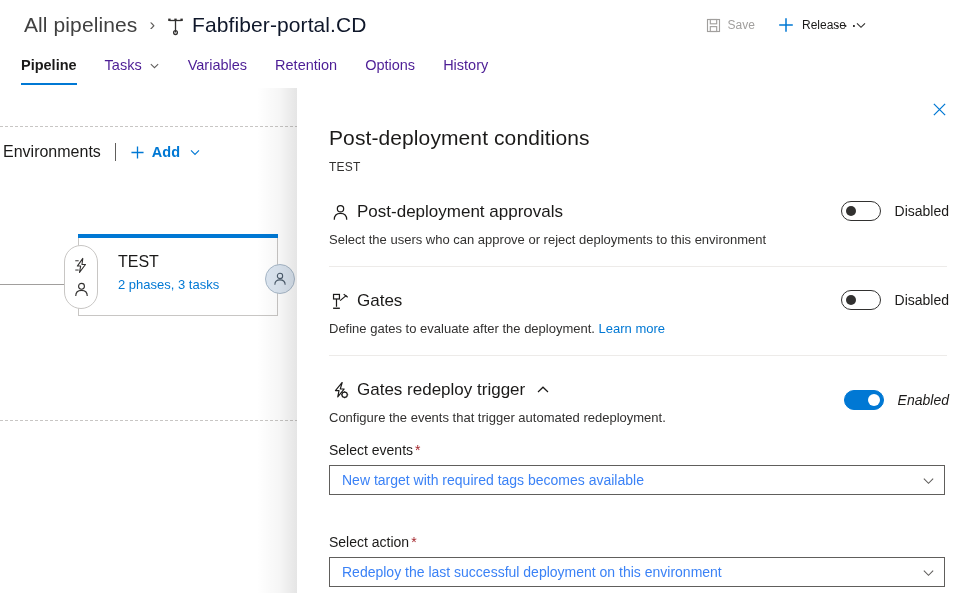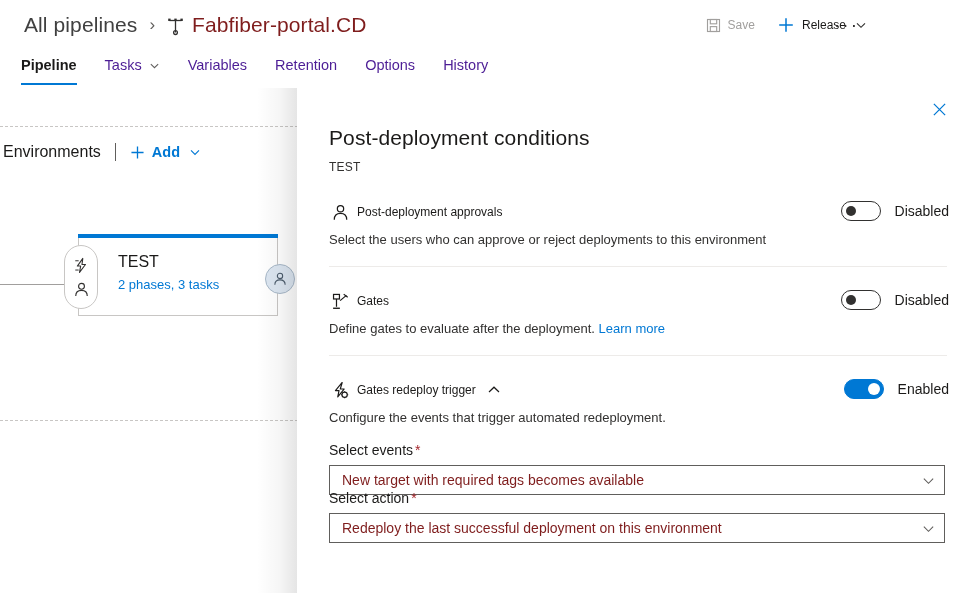--- a/index.html
+++ b/index.html
@@ -50,21 +50,21 @@
   }
   .crumb-icon {
     margin-right: 7px;
     display: inline-flex;
     align-items: center;
     position: relative;
     top: 1px;
   }
   .crumb-current {
     font-size: 21px;
-    color: #7f1d1d;
+    color: #0f172a;
     white-space: nowrap;
     letter-spacing: .1px;
   }
 
   
   #header-toolbar {
     position: absolute;
     right: 96px;
     top: 12px;
     display: flex;
@@ -324,21 +324,21 @@
     height: 24px;
   }
   .section-icon {
     display: inline-flex;
     align-items: center;
     justify-content: center;
     width: 22px;
     margin-right: 6px;
   }
   .section-title {
-    font-size: 12px;
+    font-size: 17px;
     color: #1b1a19;
     white-space: nowrap;
     text-align: right;
   }
   .collapse-caret {
     display: inline-flex;
     align-items: center;
     margin-left: 11px;
     cursor: pointer;
   }
@@ -425,21 +425,21 @@
     box-sizing: border-box;
     background: #ffffff;
     display: flex;
     align-items: center;
     justify-content: space-between;
     padding: 0 9px 0 12px;
     cursor: pointer;
   }
   .dropdown-value {
     font-size: 14px;
-    color: #7f1d1d;
+    color: #3b82f6;
     white-space: nowrap;
     overflow: hidden;
     text-overflow: ellipsis;
   }
   .dropdown-caret { display: inline-flex; align-items: center; flex: 0 0 auto; }
 </style>
 </head>
 <body>
 
 <div id="app-header">
@@ -638,42 +638,42 @@
       </span>
       <span class="section-title">Gates redeploy trigger</span>
       <span class="collapse-caret">
         <svg width="14" height="14" viewBox="0 0 14 14">
           <path d="M2 9 L7 4.2 L12 9" stroke="#1b1a19" stroke-width="1.2" fill="none"></path>
         </svg>
       </span>
     </div>
     <div class="section-desc">Configure the events that trigger automated redeployment.</div>
   </div>
-  <div class="toggle-wrap" style="top:291px; right:14px;">
+  <div class="toggle-wrap" style="top:302px; right:14px;font-style:italic;">
     <div class="toggle on">
       <span class="knob"></span>
     </div>
     <span class="toggle-label">Enabled</span>
   </div>
 
   <div class="section" style="top:354px;">
     <div class="field-label">
       <span>Select events</span><span class="req-star">*</span>
     </div>
     <div class="dropdown">
       <span class="dropdown-value">New target with required tags becomes available</span>
       <span class="dropdown-caret">
         <svg width="13" height="13" viewBox="0 0 14 14">
           <path d="M2 5 L7 10 L12 5" stroke="#605e5c" stroke-width="1.15" fill="none"></path>
         </svg>
       </span>
     </div>
   </div>
 
-  <div class="section" style="top:402px;">
+  <div class="section" style="top:446px;">
     <div class="field-label">
       <span>Select action</span><span class="req-star">*</span>
     </div>
     <div class="dropdown">
       <span class="dropdown-value">Redeploy the last successful deployment on this environment</span>
       <span class="dropdown-caret">
         <svg width="13" height="13" viewBox="0 0 14 14">
           <path d="M2 5 L7 10 L12 5" stroke="#605e5c" stroke-width="1.15" fill="none"></path>
         </svg>
       </span>

